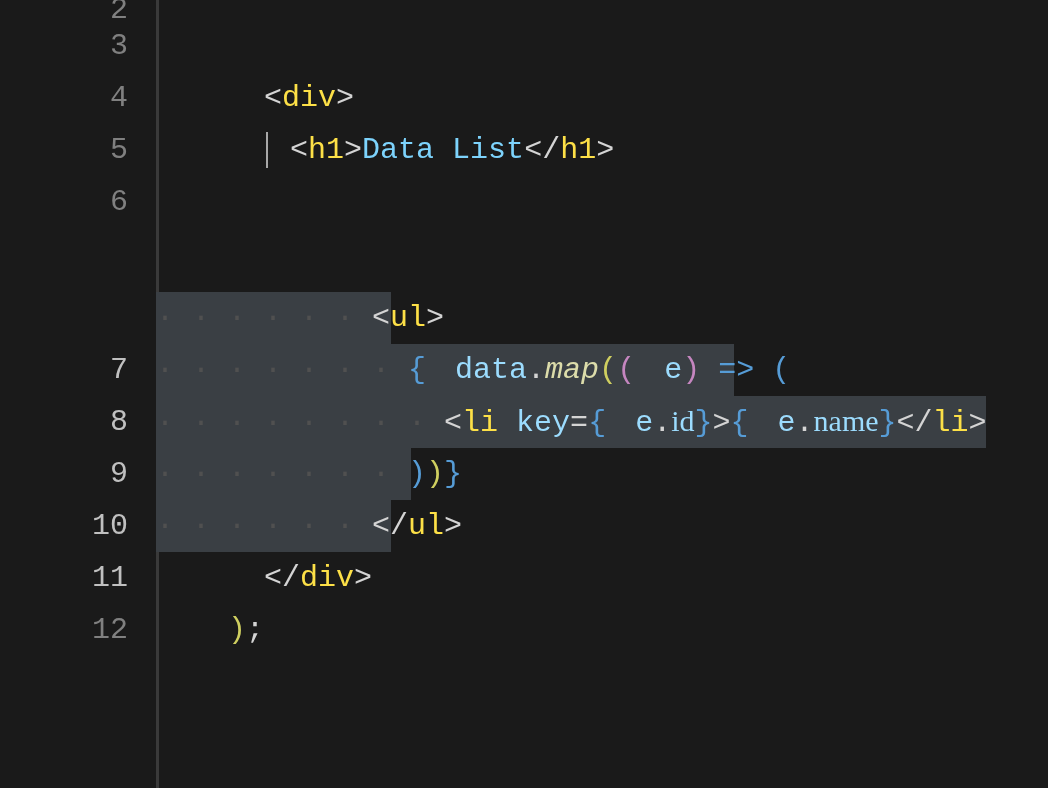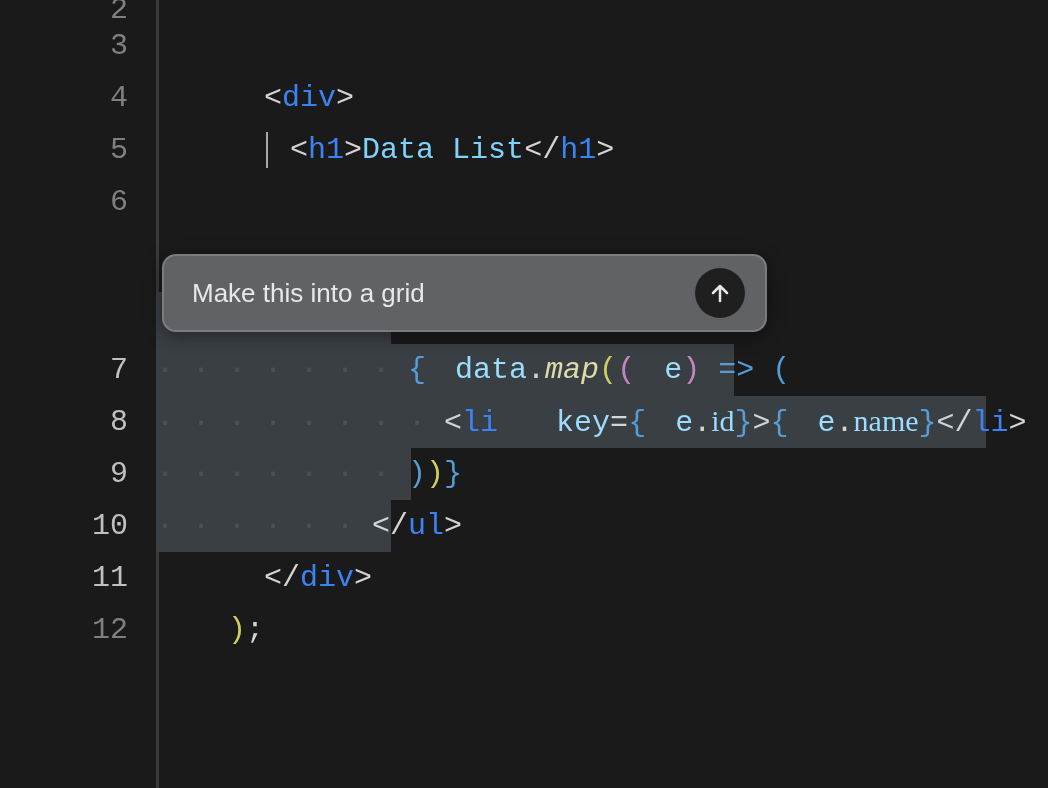--- a/index.html
+++ b/index.html
@@ -71,22 +71,22 @@
     height: 52px;
     z-index: 0;
   }
   .code-line .txt {
     position: relative;
     z-index: 1;
   }
   
   .c-key   { color: #c586c0; }  
   .c-punc  { color: #d4d4d4; }  
-  .c-tag   { color: #3b82f6; }  
-  .c-attr  { color: #9cdcfe; margin-left: 40px; }
+  .c-tag   { color: #fde047; }  
+  .c-attr  { color: #9cdcfe; }
   .c-brace { color: #569cd6; }  
   .c-var   { color: #9cdcfe; margin-left: 29px; }  
   .c-fn    { color: #dcdcaa; font-style: italic; }  
   .c-arrow { color: #569cd6; }
   .c-op    { color: #d4d4d4; }
   .c-dots  { color: #505050; letter-spacing: 0px;}
   .c-paren-y { color: #cfcf60; }
   .c-paren-p { color: #c586c0; }
   .c-paren-b { color: #569cd6; }
   .c-field   { color: #9cdcfe; font-family: Liberation Serif, serif; }
@@ -223,22 +223,14 @@
     </div>
 
     <div class="code-line"><span class="txt">      <span class="c-punc">&lt;/</span><span class="c-tag">div</span><span class="c-punc">&gt;</span></span></div>
 
     <div class="code-line"><span class="txt">    <span class="c-paren-y">)</span><span class="c-punc">;</span></span></div>
 
     <div class="code-line"></div>
 
   </div>
 
-  <div class="prompt">
-    <div class="prompt-text">Make this into a grid</div>
-    <div class="submit">
-      <svg viewBox="0 0 24 24">
-        <path d="M12 20 V5 M5 12 L12 5 L19 12" stroke-linecap="round" stroke-linejoin="round"></path>
-      </svg>
-    </div>
-  </div>
 
 </div>
 
 </body></html>

